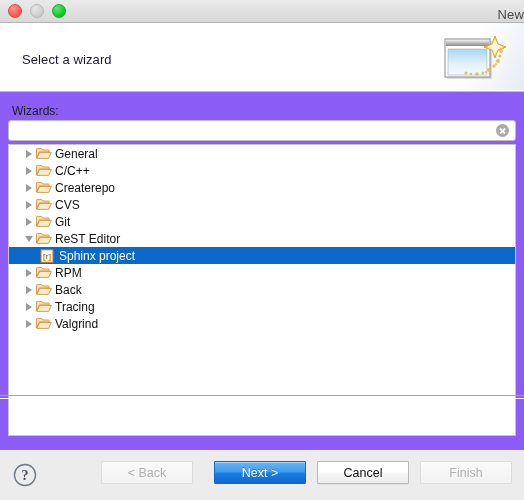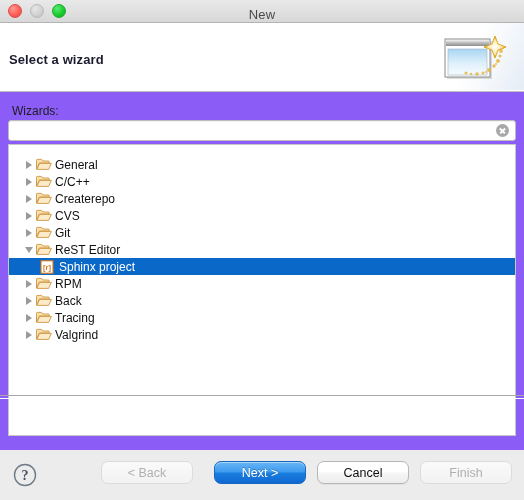--- a/index.html
+++ b/index.html
@@ -56,41 +56,41 @@
   .light.min {
     background: radial-gradient(circle at 35% 30%, #e6e6e6 0%, #d2d2d2 55%, #bdbdbd 100%);
     border: 1px solid #b9b9b9;
   }
   .light.max {
     background: radial-gradient(circle at 35% 30%, #5aeb72 0%, #1bcc2e 55%, #13a524 100%);
     border: 1px solid #1cab2b;
   }
   .title-text {
     width: 100%;
-    text-align: center;
+    text-align: right;
     font-size: 13px;
     color: #4a4a4a;
     letter-spacing: 0.2px;
     margin-top: 6px;
   }
 
   
   .wiz-header {
     position: relative;
     flex: 0 0 68px;
     background: #ffffff;
     border-bottom: 1px solid #c0c0c0;
     overflow: hidden;
   }
   .wiz-title {
     position: absolute;
-    left: 9px;
+    left: 22px;
     top: 29px;
     font-size: 13px;
-    font-weight: bold;
+    font-weight: normal;
     color: #1b1b2e;
     letter-spacing: 0.1px;
   }
   .wiz-banner {
     position: absolute;
     right: 0;
     top: 0;
     width: 96px;
     height: 67px;
     background: linear-gradient(115deg, #ffffff 0%, #ffffff 45%, #f4f7fb 70%, #e4ecf6 100%);
@@ -172,21 +172,21 @@
     height: 292px;
     box-sizing: border-box;
     background: #ffffff;
     border: 1px solid #c6c6c6;
     overflow: hidden;
   }
   .tree-scroll {
     position: relative;
     width: 100%;
     height: 100%;
-    padding-top: 11px;
+    padding-top: 0;
     box-sizing: border-box;
   }
   .tree-row {
     height: 17px;
     display: flex;
     align-items: center;
     font-size: 12px;
     color: #101010;
     white-space: nowrap;
     cursor: default;
@@ -265,21 +265,21 @@
     right: 12px;
     top: 11px;
     display: flex;
     align-items: center;
     gap: 11px;
   }
   .btn {
     height: 23px;
     min-width: 92px;
     padding: 0 12px;
-    border-radius: 7px;
+    border-radius: 1px;
     font-family: "Liberation Sans", sans-serif;
     font-size: 12.5px;
     line-height: 23px;
     text-align: center;
     box-sizing: border-box;
     cursor: default;
     user-select: none;
   }
   .btn.normal {
     background: linear-gradient(to bottom, #ffffff 0%, #ffffff 48%, #f6f6f6 52%, #ededed 100%);

